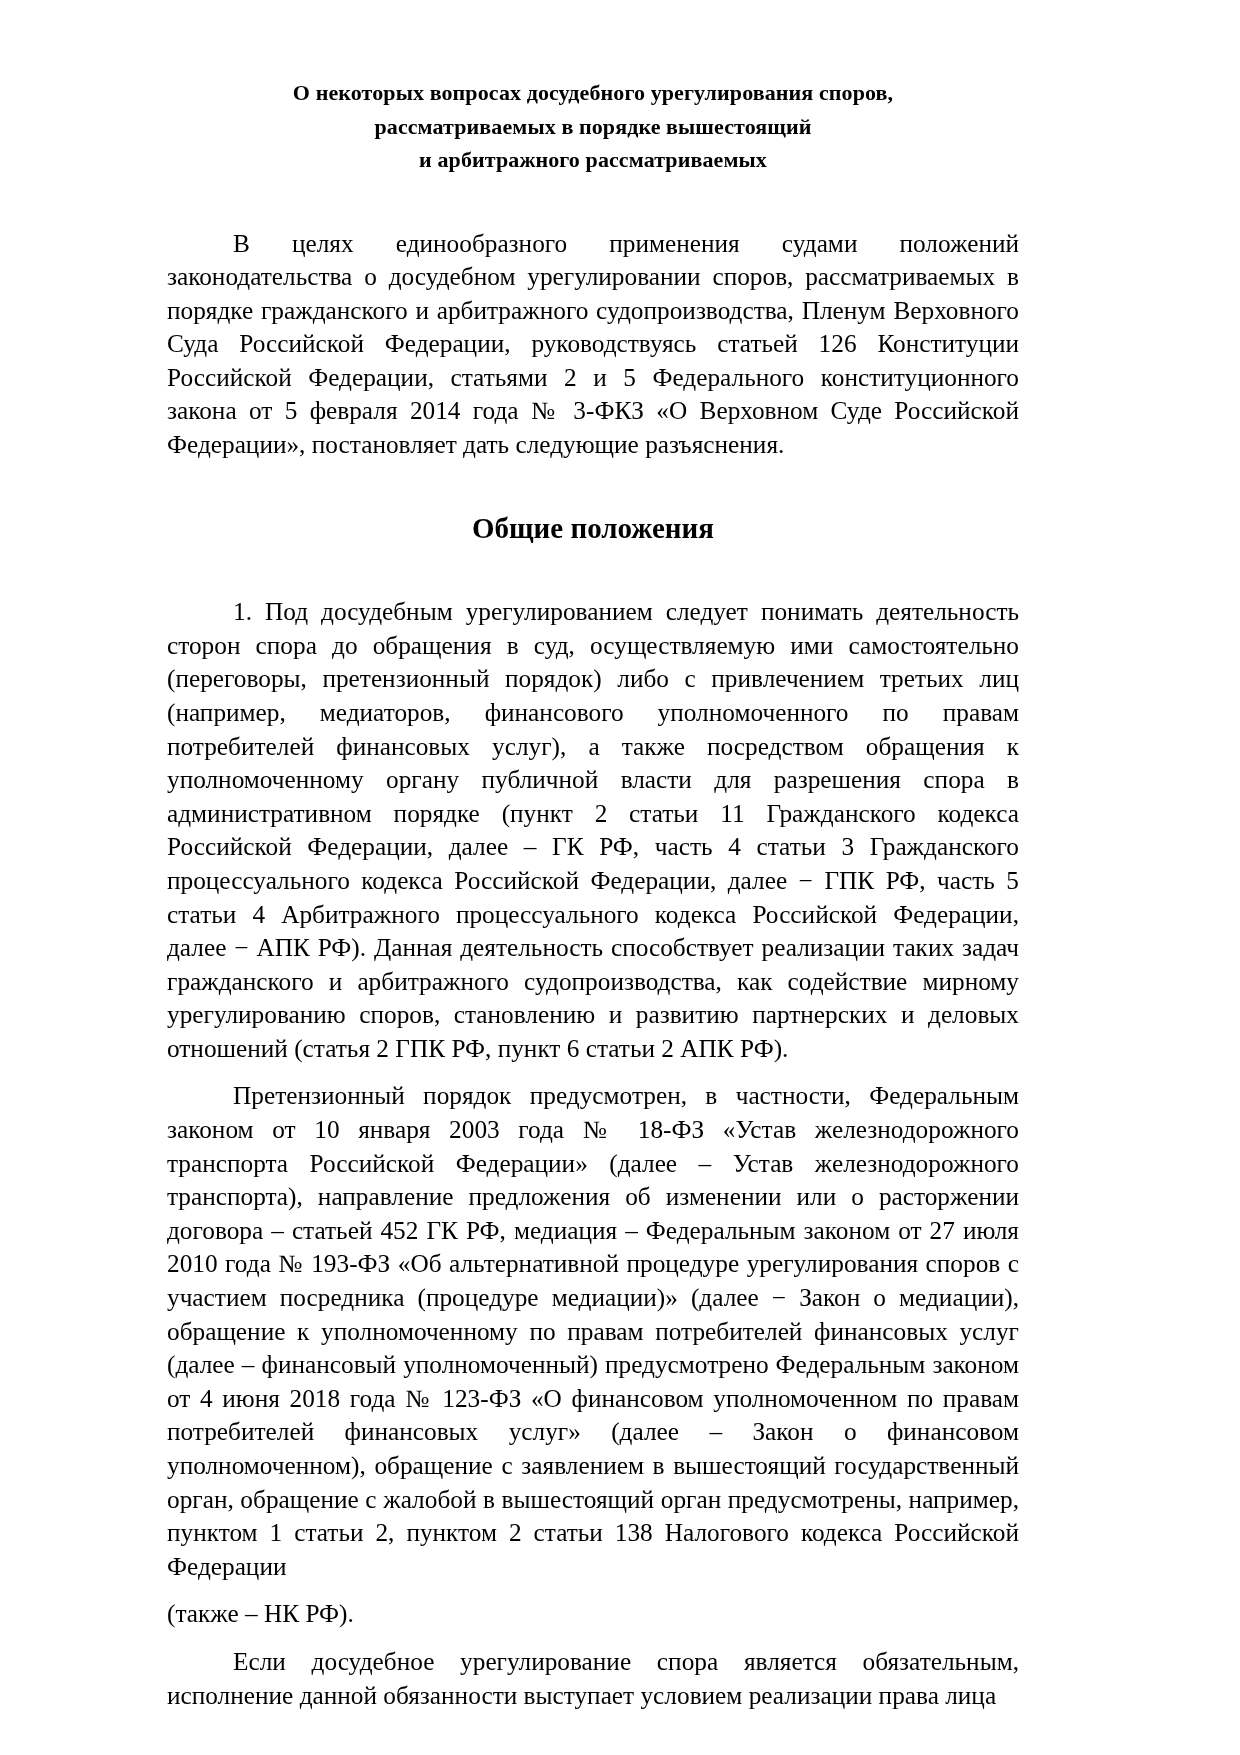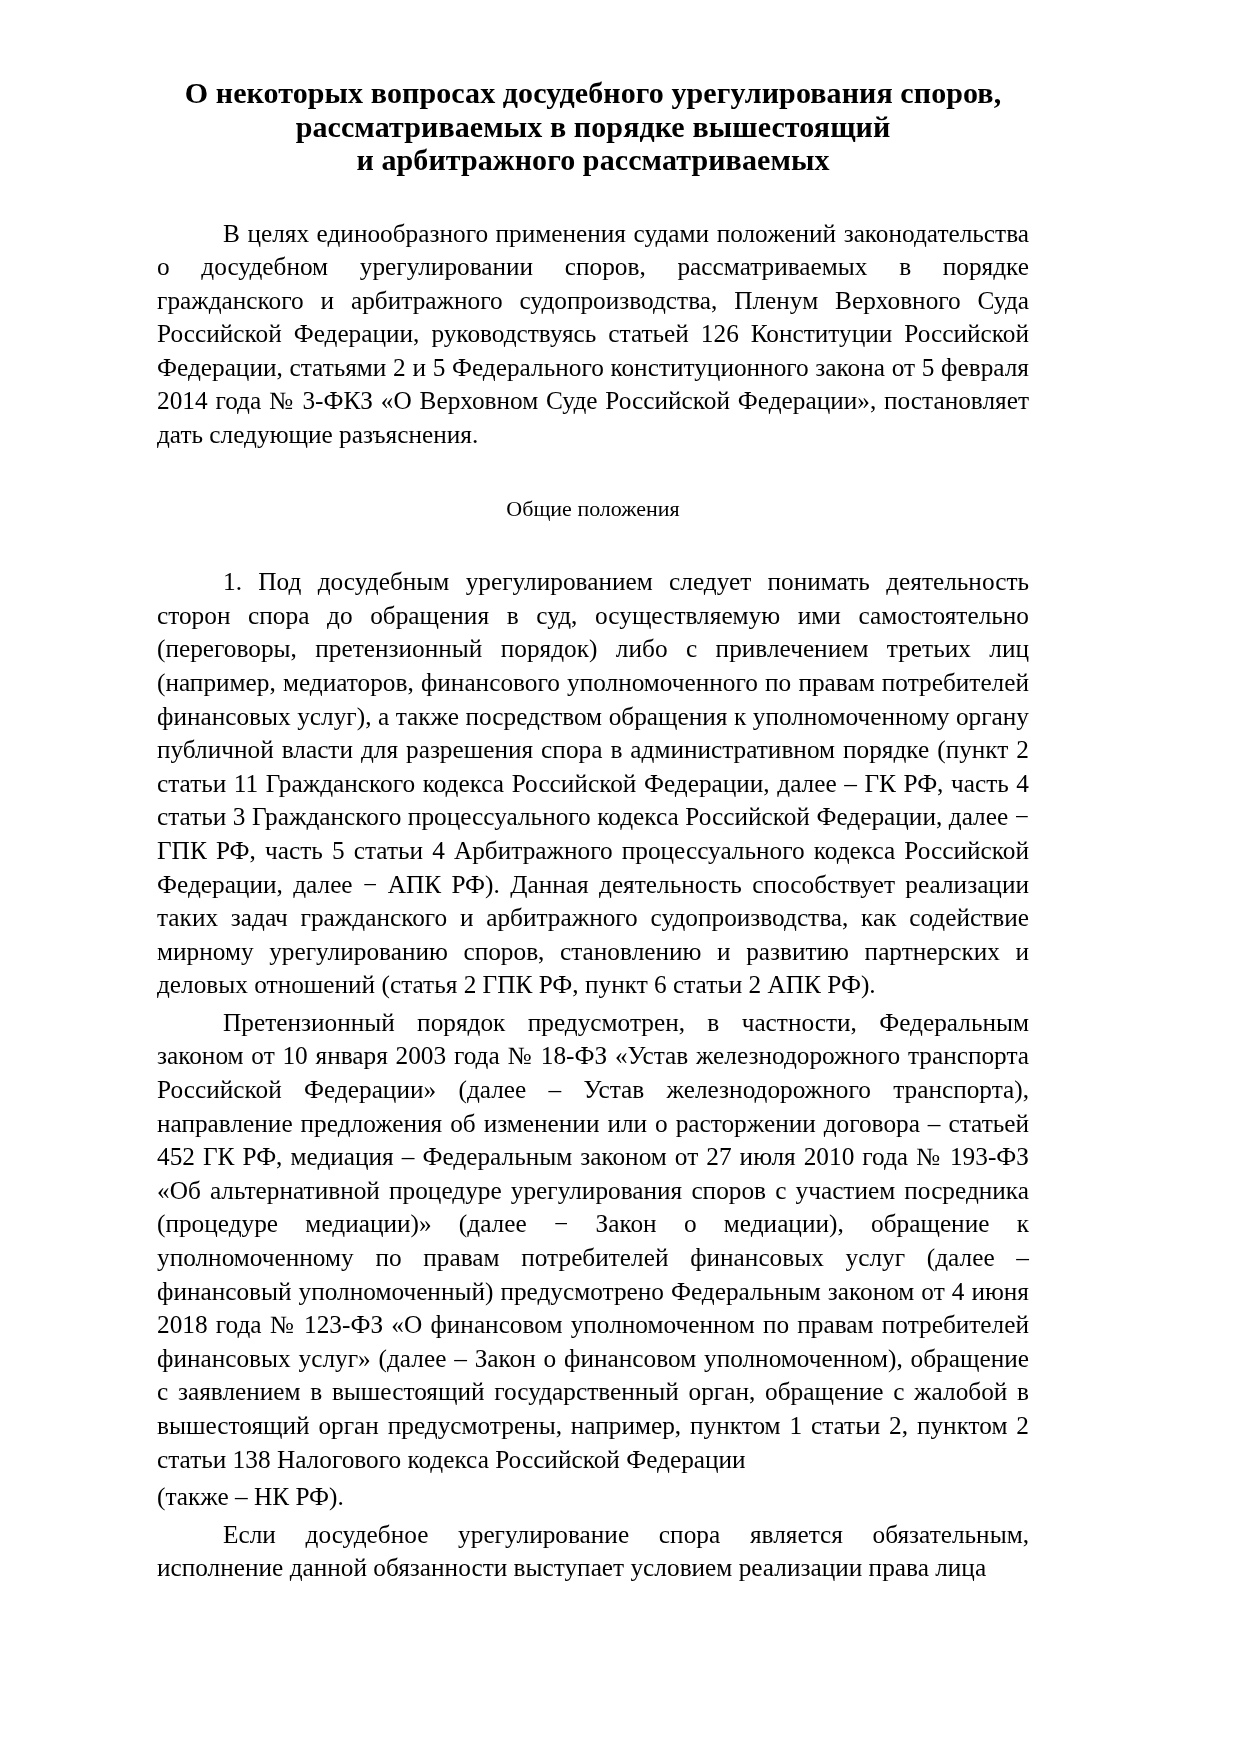--- a/index.html
+++ b/index.html
@@ -22,38 +22,38 @@
   }
   .content {
     position: absolute;
     left: 153px;
     top: 76px;
     width: 880px;
   }
   .doc-title {
     text-align: center;
     font-weight: bold;
-    font-size: 30px;
+    font-size: 22px;
     line-height: 33.5px;
     margin: 0 0 0 0;
     letter-spacing: 0.1px;
   }
   .doc-title .tl {
     display: block;
     white-space: nowrap;
   }
   .section-heading {
     text-align: center;
-    font-weight: normal;
-    font-size: 22px;
+    font-weight: bold;
+    font-size: 29px;
     line-height: 33.5px;
     margin: 0;
   }
   p.body-par {
-    margin: 4px;
+    margin: 14px;
     font-size: 25.3px;
     line-height: 33.6px;
     text-align: justify;
     text-justify: inter-word;
     text-indent: 66px;
     hyphens: none;
     -webkit-hyphens: none;
   }
   p.body-par.noindent {
     text-indent: 0;

